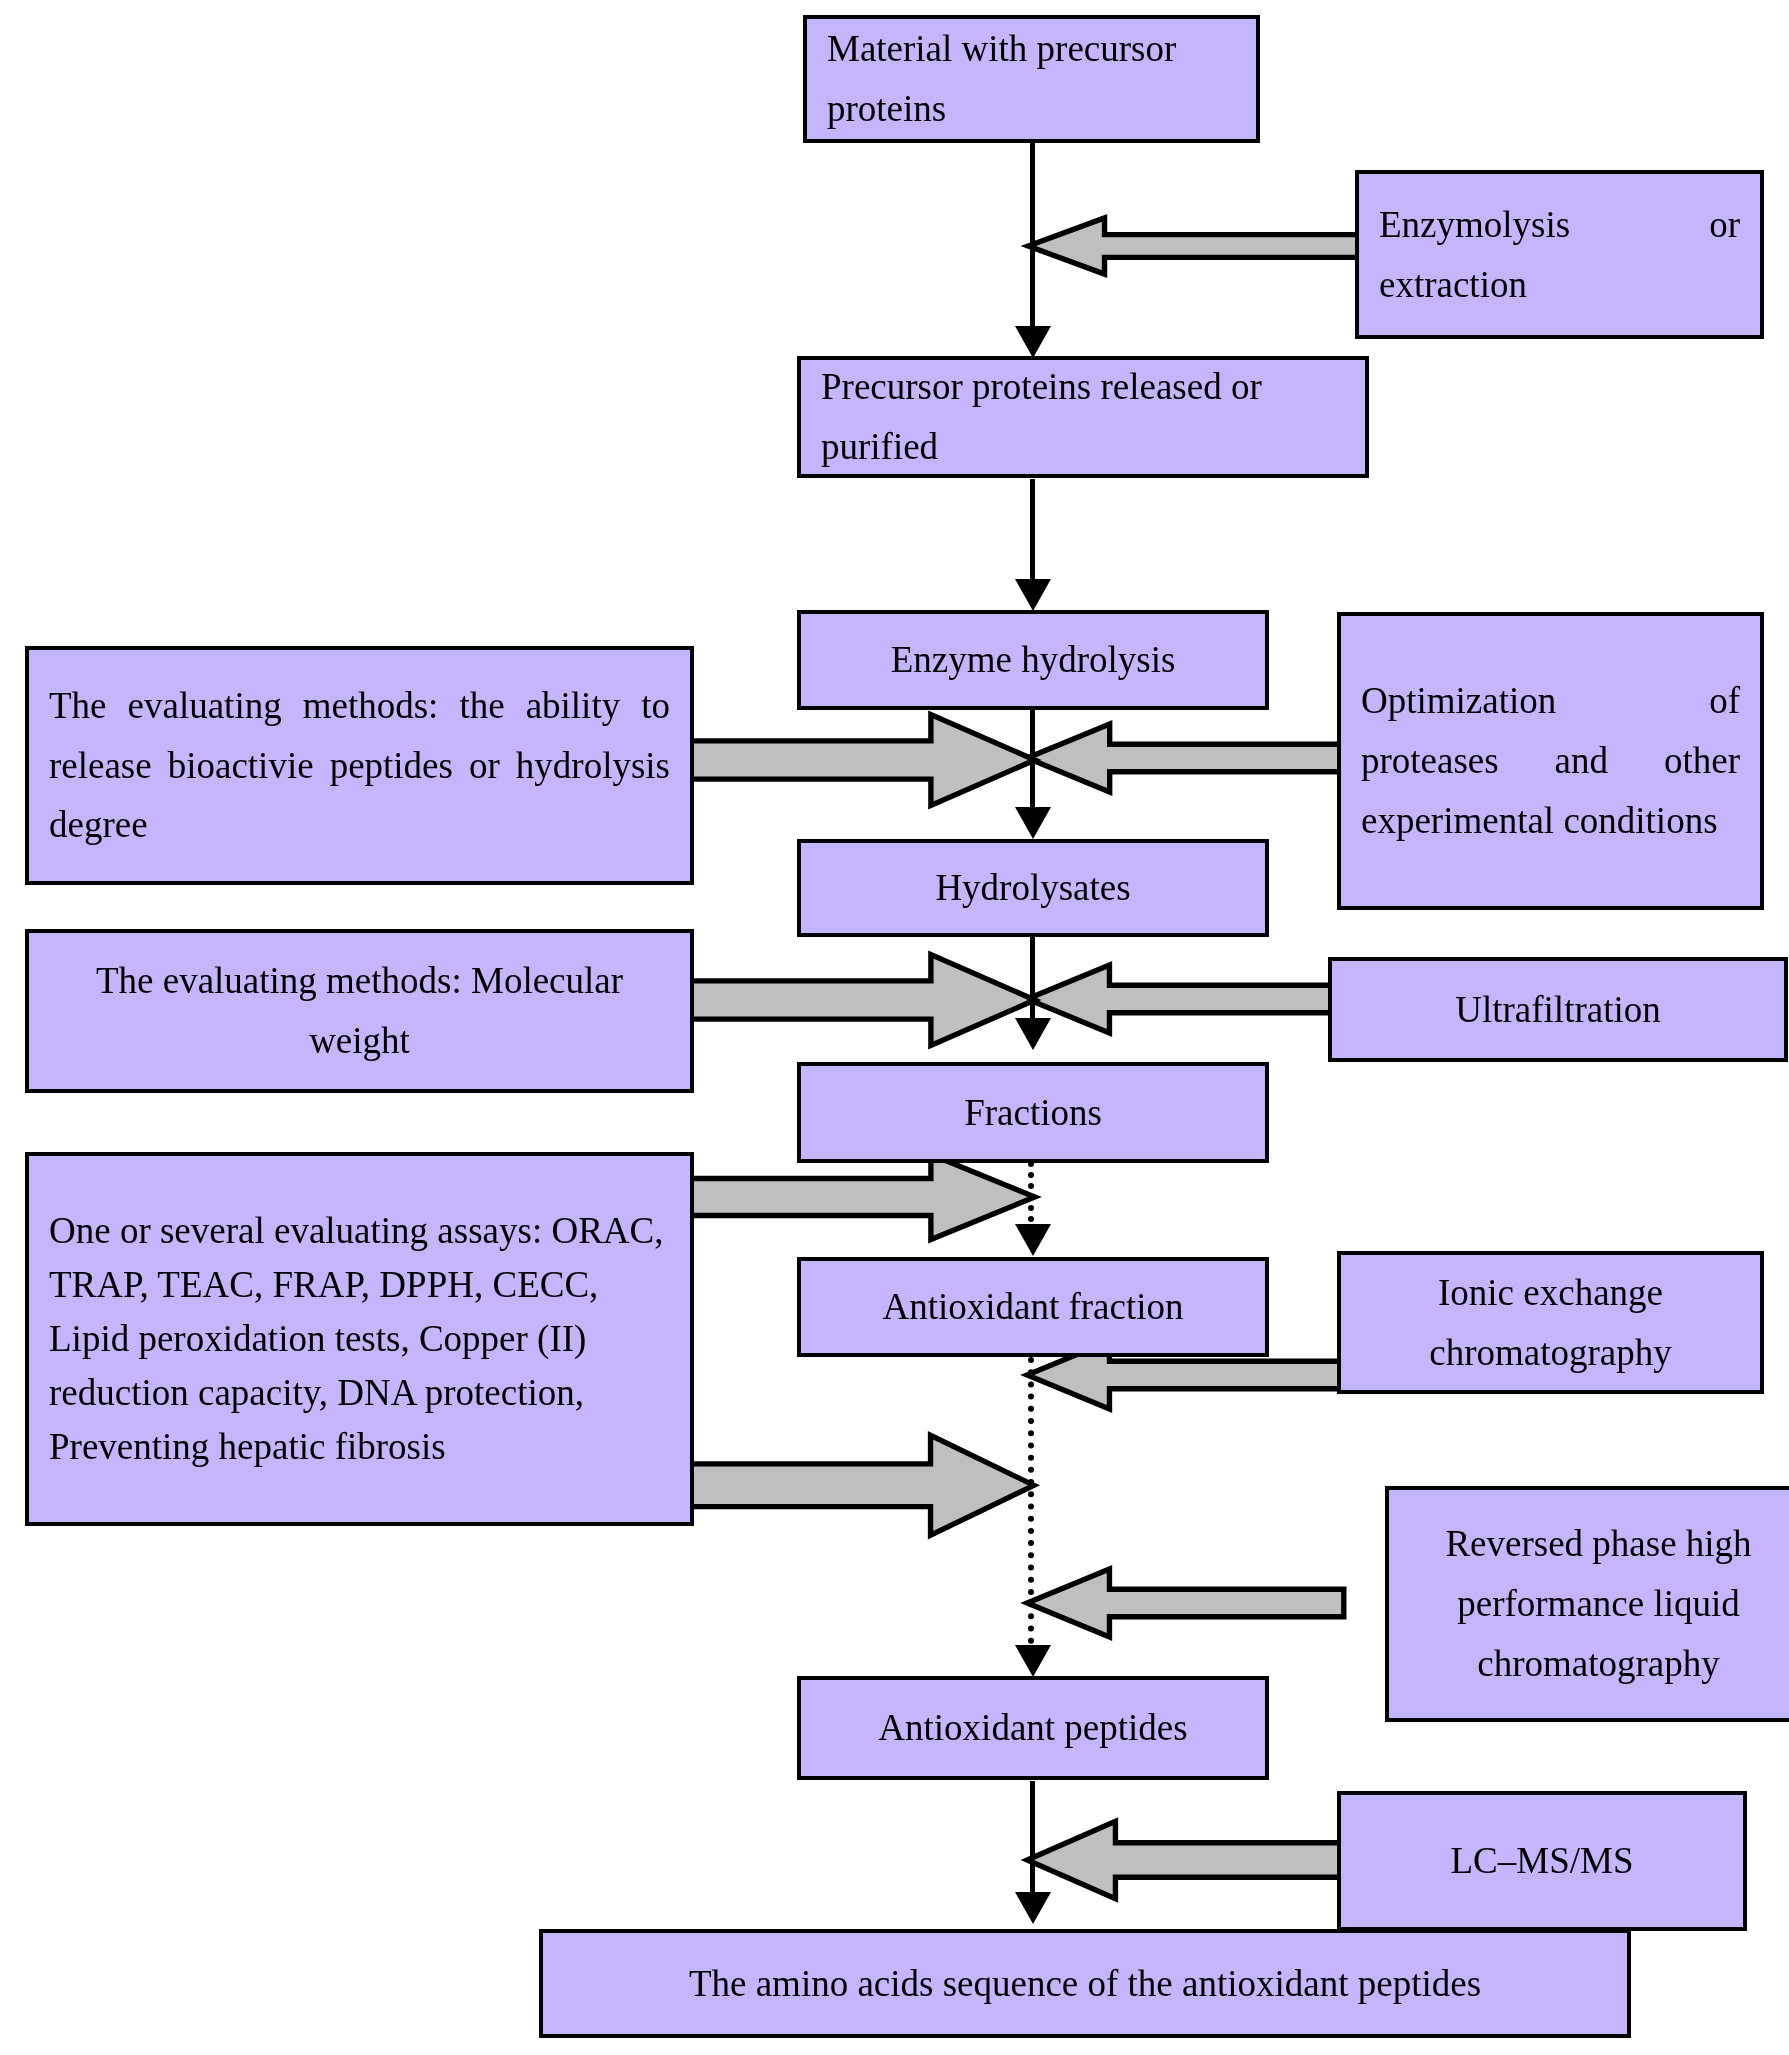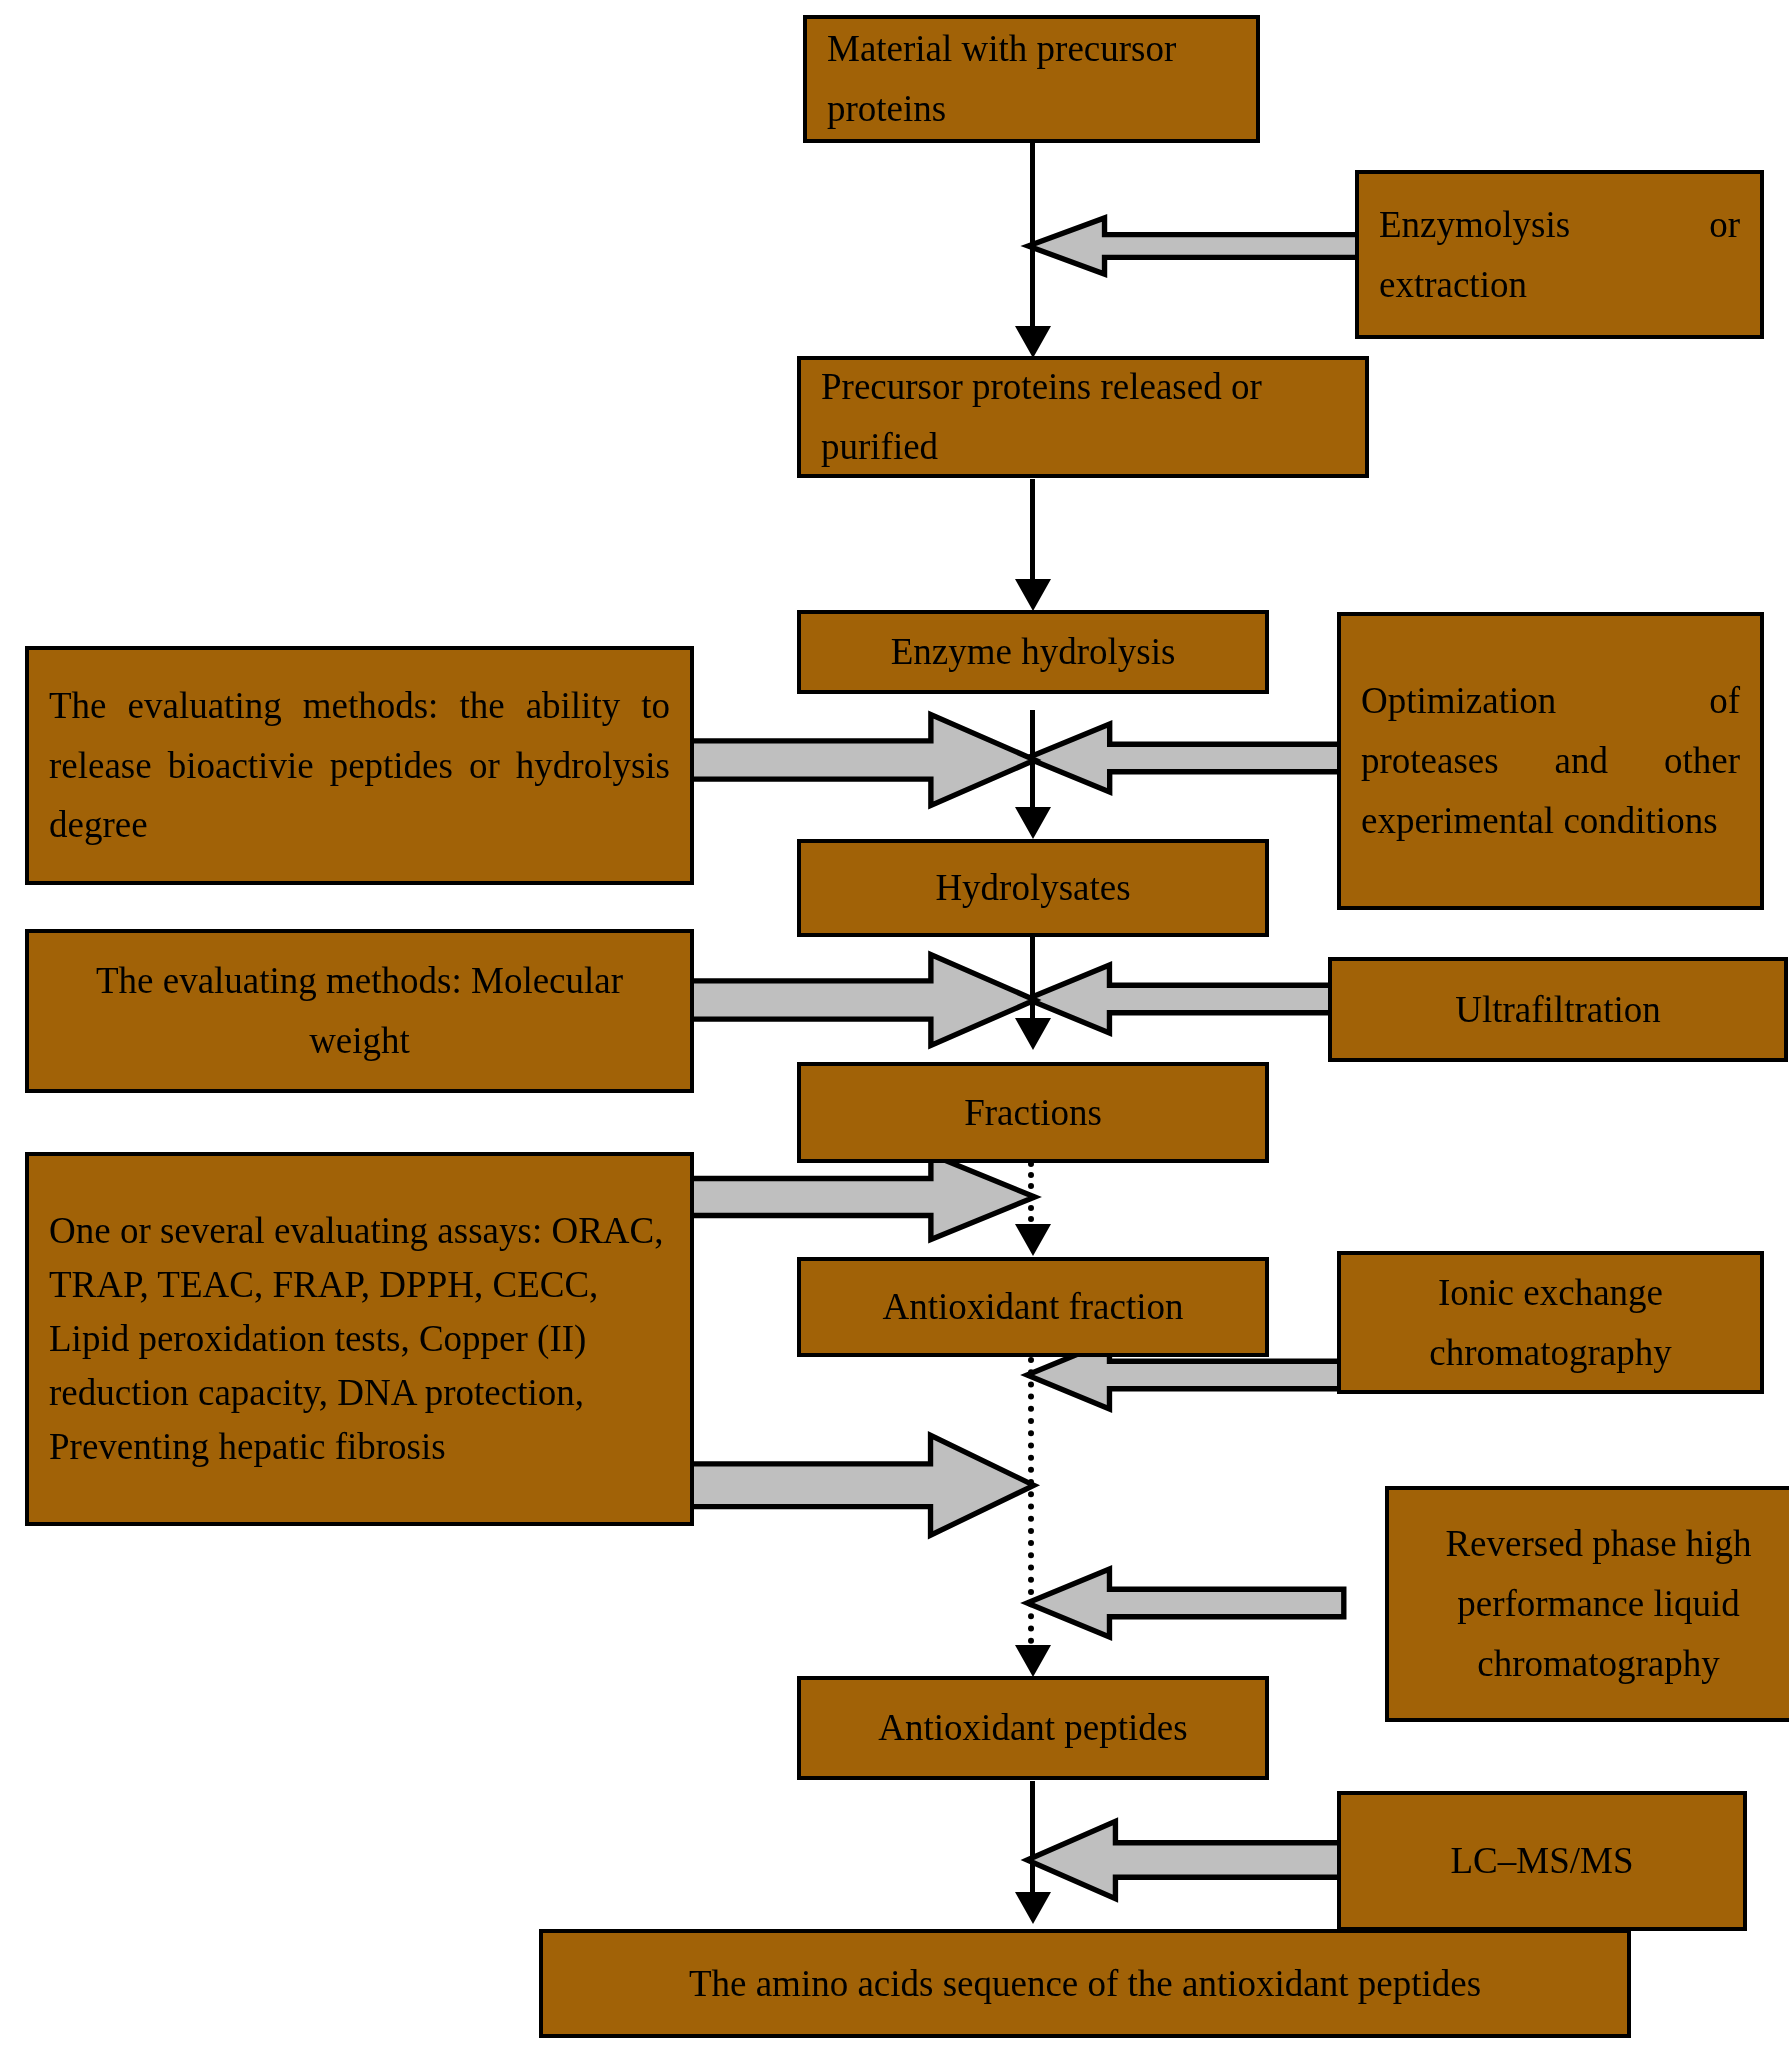--- a/index.html
+++ b/index.html
@@ -1,20 +1,20 @@
 <!DOCTYPE html>
 <html style="font-size:9.6px"><head>
 <meta charset="utf-8">
 <style>
   html,body{margin:0;padding:0;background:#ffffff;}
   body{width:1790px;height:2056px;position:relative;overflow:hidden;
        font-family:"Liberation Serif","DejaVu Serif",serif;color:#000;}
   .stage{position:absolute;inset:0;width:1790px;height:2056px;}
 
-  .box{position:absolute;box-sizing:border-box;border:4.2px solid #000;background:#a16207;
+  .box{position:absolute;box-sizing:border-box;border:4.2px solid #000;background:#c4b5fd;
        display:flex;align-items:center;z-index:6;}
   .box .txt{width:100%;padding:0 20px;box-sizing:border-box;font-size:37px;line-height:1.62;}
   .box.ctr .txt{text-align:center;}
   .box.just .txt{text-align:justify;text-align-last:left;}
   .box.left .txt{text-align:left;}
 
   
   .vline{position:absolute;width:4.8px;background:#000;z-index:2;}
   .vdot{position:absolute;width:0;border-left:6px dotted #000;z-index:2;}
   .vhead{position:absolute;width:0;height:0;z-index:3;
@@ -31,21 +31,21 @@
 <div class="stage">
 
   <div class="box left" style="left:803px;top:15px;width:457px;height:128px;">
     <div class="txt">Material with precursor proteins</div>
   </div>
 
   <div class="box left" style="left:797px;top:356px;width:572px;height:122px;">
     <div class="txt">Precursor proteins released or purified</div>
   </div>
 
-  <div class="box ctr" style="left:797px;top:610px;width:472px;height:84px;">
+  <div class="box ctr" style="left:797px;top:610px;width:472px;height:100px;">
     <div class="txt">Enzyme hydrolysis</div>
   </div>
 
   <div class="box ctr" style="left:797px;top:839px;width:472px;height:98px;">
     <div class="txt">Hydrolysates</div>
   </div>
 
   <div class="box ctr" style="left:797px;top:1049px;width:472px;height:101px;margin-top:13px;">
     <div class="txt">Fractions</div>
   </div>

